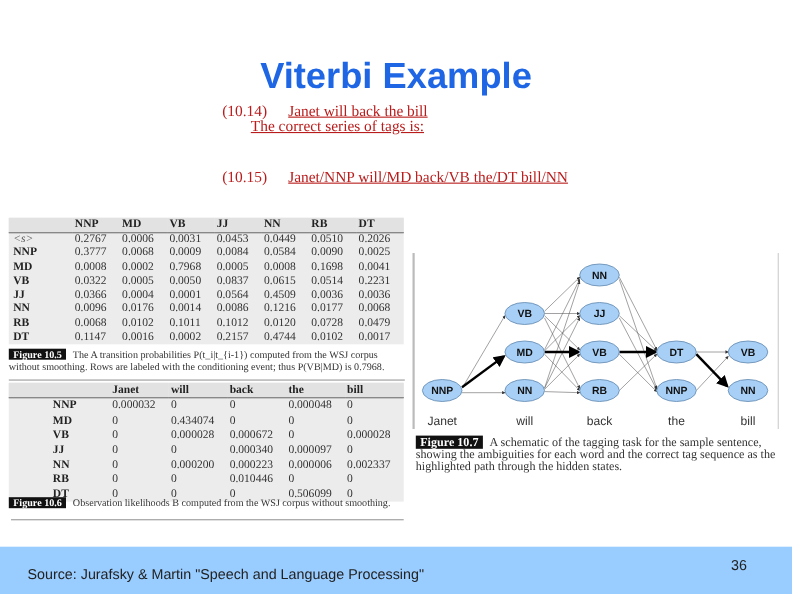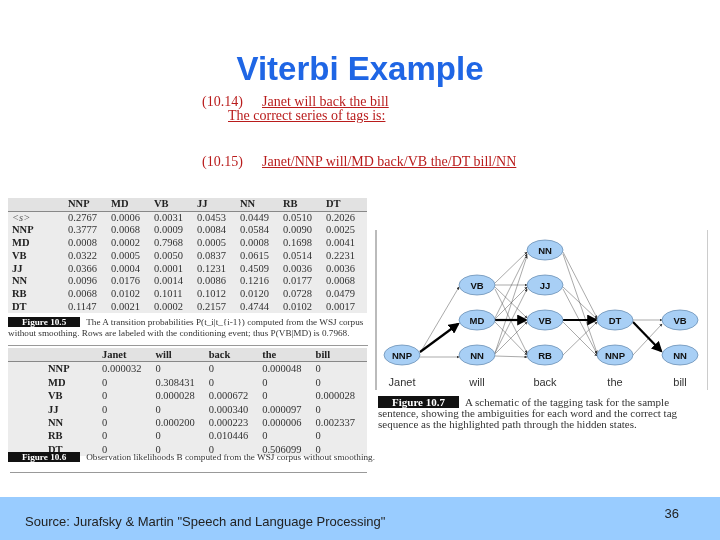--- a/index.html
+++ b/index.html
@@ -10,21 +10,21 @@
   .eq { position:absolute; left:202px; font-family:"Liberation Serif", serif; font-size:14px; color:#b91c1c; white-space:nowrap;text-decoration:underline; }
   .eq .num { display:inline-block; width:60px; }
   
   .t5 { position:absolute; left:8px; top:198px; width:359px; border-collapse:collapse;
         font-size:10.5px; color:#333; background:#ececec; }
   .t5 td, .t5 th { padding:0 2px; height:12.7px; line-height:12.7px; text-align:left; white-space:nowrap; }
   .t5 th { font-weight:bold; color:#222; border-bottom:1px solid #888; background:#e2e2e2; }
   .t5 td.rowh { font-weight:bold; color:#222; width:52px; padding-left:4px; }
   .t5 td.rowh.it { font-weight:normal; font-style:italic; color:#555; }
   .cap { position:absolute; font-size:9.2px; color:#333; line-height:11px; }
-  .figlbl { background:#111; color:#fff; font-weight:bold; padding:0 14px; margin-right:6px; }
+  .figlbl { background:#111; color:#fff; font-weight:bold; padding:0 4px; margin-right:6px; }
   .rule { position:absolute; height:1px; background:#999; }
   
   .t6 { position:absolute; left:8px; top:348px; width:359px; border-collapse:collapse;
         font-size:10.5px; color:#333; background:#ececec; }
   .t6 td, .t6 th { padding:0 2px; height:13.4px; line-height:13.4px; text-align:left; white-space:nowrap; }
   .t6 th { font-weight:bold; color:#222; border-bottom:1px solid #888; background:#e2e2e2; }
   .t6 td.rowh { font-weight:bold; color:#222; padding-left:40px; width:50px; }
   .vline { position:absolute; width:2px; background:#bbb; }
   .diagram { position:absolute; left:378px; top:228px; width:330px; height:168px; }
   .cap7 { position:absolute; left:378px; top:397px; width:330px; font-size:11px; color:#333; line-height:11px; }
@@ -98,21 +98,21 @@
         <td>0.0837</td>
         <td>0.0615</td>
         <td>0.0514</td>
         <td>0.2231</td>
       </tr>
       <tr>
         <td class="rowh">JJ</td>
         <td>0.0366</td>
         <td>0.0004</td>
         <td>0.0001</td>
-        <td>0.1231</td>
+        <td>0.0564</td>
         <td>0.4509</td>
         <td>0.0036</td>
         <td>0.0036</td>
       </tr>
       <tr>
         <td class="rowh">NN</td>
         <td>0.0096</td>
         <td>0.0176</td>
         <td>0.0014</td>
         <td>0.0086</td>
@@ -126,21 +126,21 @@
         <td>0.0102</td>
         <td>0.1011</td>
         <td>0.1012</td>
         <td>0.0120</td>
         <td>0.0728</td>
         <td>0.0479</td>
       </tr>
       <tr>
         <td class="rowh">DT</td>
         <td>0.1147</td>
-        <td>0.0021</td>
+        <td>0.0016</td>
         <td>0.0002</td>
         <td>0.2157</td>
         <td>0.4744</td>
         <td>0.0102</td>
         <td>0.0017</td>
       </tr>
     </tbody>
 </table>
 <div class="cap" style="left:8px; top:317px; width:360px;">
   <span class="figlbl">Figure 10.5</span><span>The A transition probabilities P(t_i|t_{i-1}) computed from the WSJ corpus without smoothing. Rows are labeled with the conditioning event; thus P(VB|MD) is 0.7968.</span>
@@ -163,21 +163,21 @@
         <td class="rowh">NNP</td>
         <td>0.000032</td>
         <td>0</td>
         <td>0</td>
         <td>0.000048</td>
         <td>0</td>
       </tr>
       <tr>
         <td class="rowh">MD</td>
         <td>0</td>
-        <td>0.308431</td>
+        <td>0.434074</td>
         <td>0</td>
         <td>0</td>
         <td>0</td>
       </tr>
       <tr>
         <td class="rowh">VB</td>
         <td>0</td>
         <td>0.000028</td>
         <td>0.000672</td>
         <td>0</td>

